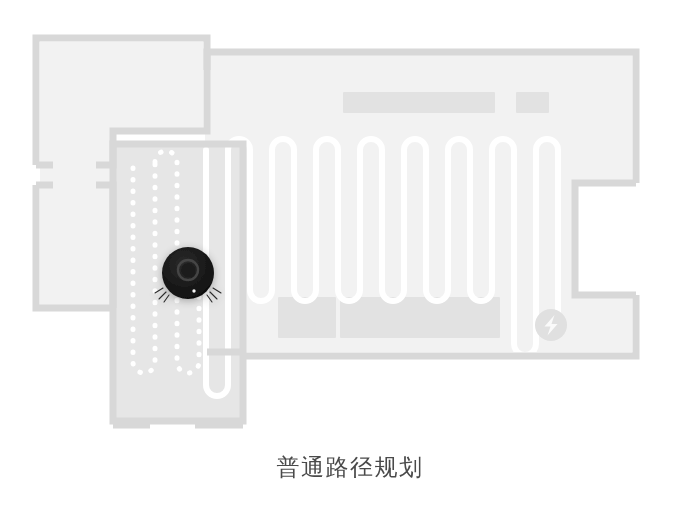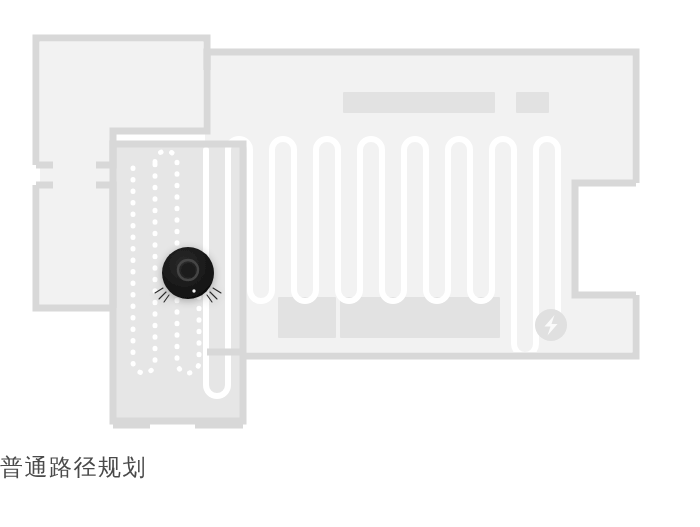--- a/index.html
+++ b/index.html
@@ -6,21 +6,21 @@
   body{
     width:700px;height:527px;
     background:#ffffff;
     font-family:"Liberation Sans","DejaVu Sans",sans-serif;
     overflow:hidden;position:relative;
   }
   #stage{position:absolute;left:0;top:0;width:700px;height:527px;}
   #map-svg{position:absolute;left:0;top:0;width:700px;height:440px;display:block;}
   .caption{
     position:absolute;left:0;top:452px;width:700px;
-    text-align:left;
+    text-align:center;
     font-size:23px;
     letter-spacing:1.5px;
     color:#4a4a4a;
     font-family:"Liberation Sans","DejaVu Sans",sans-serif;
     user-select:none;
   }
 </style>
 </head>
 <body>
 

